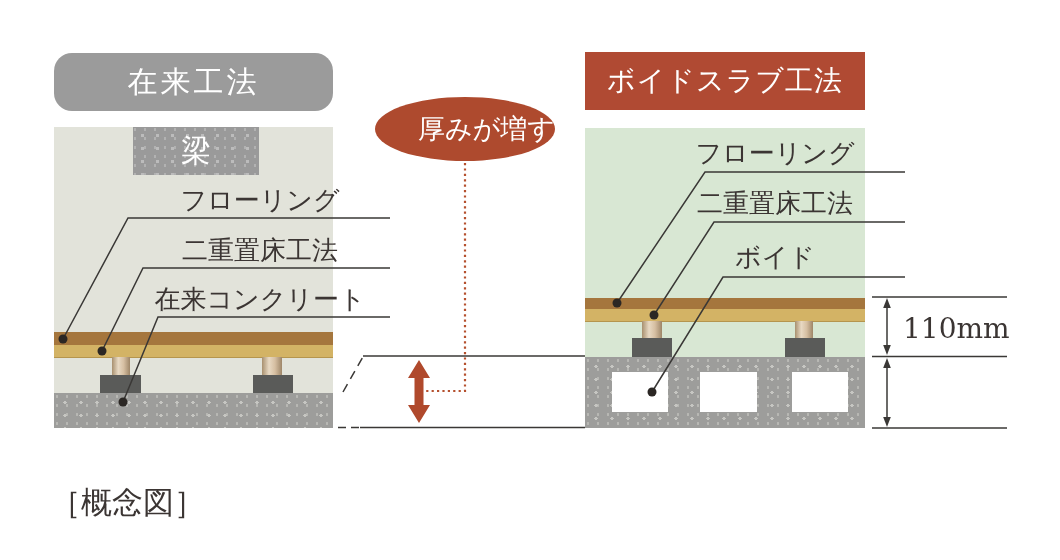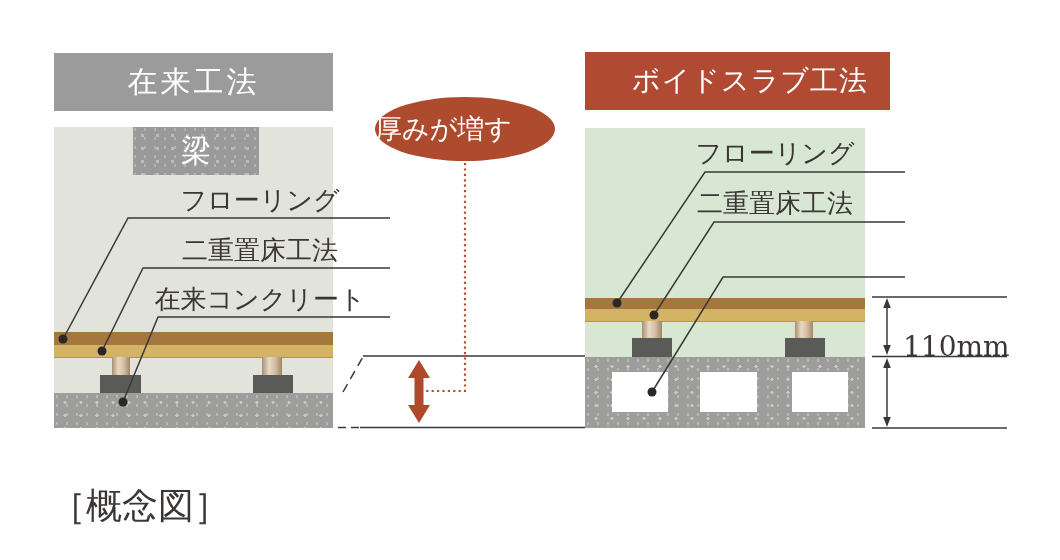--- a/index.html
+++ b/index.html
@@ -5,23 +5,23 @@
   html,body { margin:0; padding:0; background:#ffffff; }
   .stage {
     position:relative; width:1060px; height:560px; background:#ffffff;
     font-family:"DejaVu Serif","Liberation Serif",serif; color:#3b3533; overflow:hidden;
   }
   .abs { position:absolute; }
 
   
   .hdr { display:flex; align-items:center; justify-content:center; color:#ffffff; }
   .hdr-left  { left:54px;  top:53px; width:279px; height:58px; background:#9b9b9b;
-               font-size:30px; letter-spacing:3px; }
+               font-size:30px; letter-spacing:3px;border-radius:18px; }
   .hdr-right { left:585px; top:52px; width:280px; height:58px; background:#b04a33;
-               font-size:28px; letter-spacing:1px;padding-left:25px; }
+               font-size:28px; letter-spacing:1px; }
 
   
   .panel-left  { left:54px;  top:127px; width:279px; height:301px; background:#e2e3da; }
   .panel-right { left:585px; top:128px; width:280px; height:300px; background:#d8e7d3; }
 
   .speckle-beam {
     background-color:#9a9a9a;
     background-image: radial-gradient(circle,#bcbcbc 1.6px,transparent 1.9px),
                       radial-gradient(circle,#b2b2b2 1.2px,transparent 1.5px);
     background-size:15px 13px, 10px 9px;
@@ -43,26 +43,26 @@
   .post { background:linear-gradient(to right,#a8906f,#e8d9c3 35%,#d6bfa2 65%,#9e8668); }
   .foot { background:#5a5b59; }
   .void { position:absolute; top:15px; width:56px; height:40px; background:#ffffff; }
 
   
   .lbl { font-size:26px; line-height:28px; white-space:nowrap; text-align:center; }
   .lbl-left  { left:130px; width:260px; }
   .lbl-right { left:645px; width:260px; }
 
   .callout { left:375px; top:97px; width:180px; height:64px; background:#ae4a2e;
-             border-radius:50%; display:flex; align-items:center; justify-content:flex-start;
+             border-radius:50%; display:flex; align-items:center; justify-content:flex-end;
              color:#ffffff; font-size:27px; white-space:nowrap; }
 
-  .dim { font-size:28px; line-height:30px; white-space:nowrap; text-align:left;margin-top:18px; }
+  .dim { font-size:28px; line-height:30px; white-space:nowrap; text-align:left; }
 
-  .caption { left:50px; top:482px; font-size:36px; white-space:nowrap; }
+  .caption { left:50px; top:482px; font-size:31px; white-space:nowrap; }
 
   svg.overlay { position:absolute; left:0; top:0; pointer-events:none; }
 </style>
 </head>
 <body>
 
 <div class="stage">
 
   <div class="abs hdr hdr-left">在来工法</div>
 
@@ -94,20 +94,21 @@
     <div class="abs foot" style="left:200px;top:210px;width:40px;height:19px;"></div>
     <div class="abs speckle-slab" style="left:0;top:229px;width:280px;height:71px;">
       <div class="void" style="left:27px;"></div>
       <div class="void" style="left:115px;width:57px;"></div>
       <div class="void" style="left:207px;"></div>
     </div>
   </div>
 
   <div class="abs lbl lbl-right" style="top:139px;">フローリング</div>
   <div class="abs lbl lbl-right" style="top:189px;">二重置床工法</div>
+  <div class="abs lbl lbl-right" style="top:243px;">ボイド</div>
 
   <div class="abs callout">
     <span>厚みが増す</span>
   </div>
 
   <div class="abs dim" style="left:903px;top:314px;">110mm</div>
   <div class="abs dim" style="left:903px;top:360px;">
   </div>
 
   <div class="abs caption">［概念図］</div>

